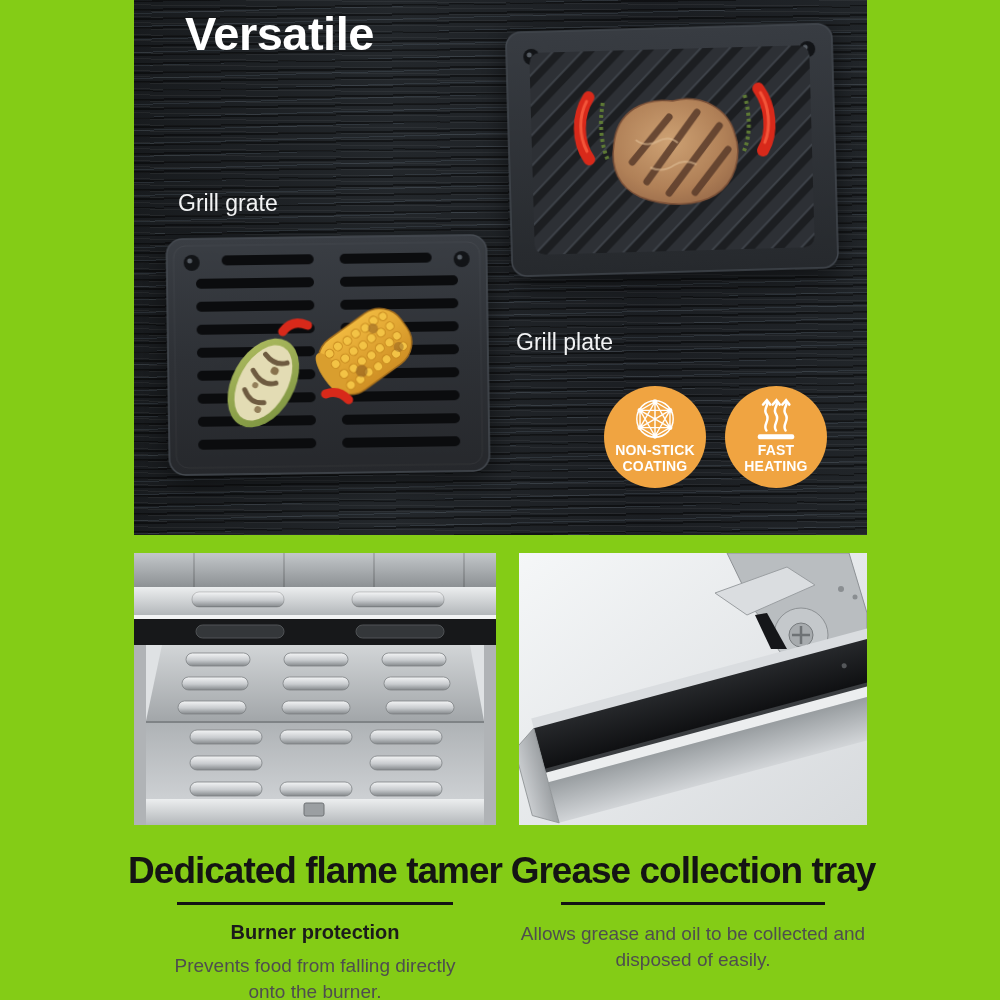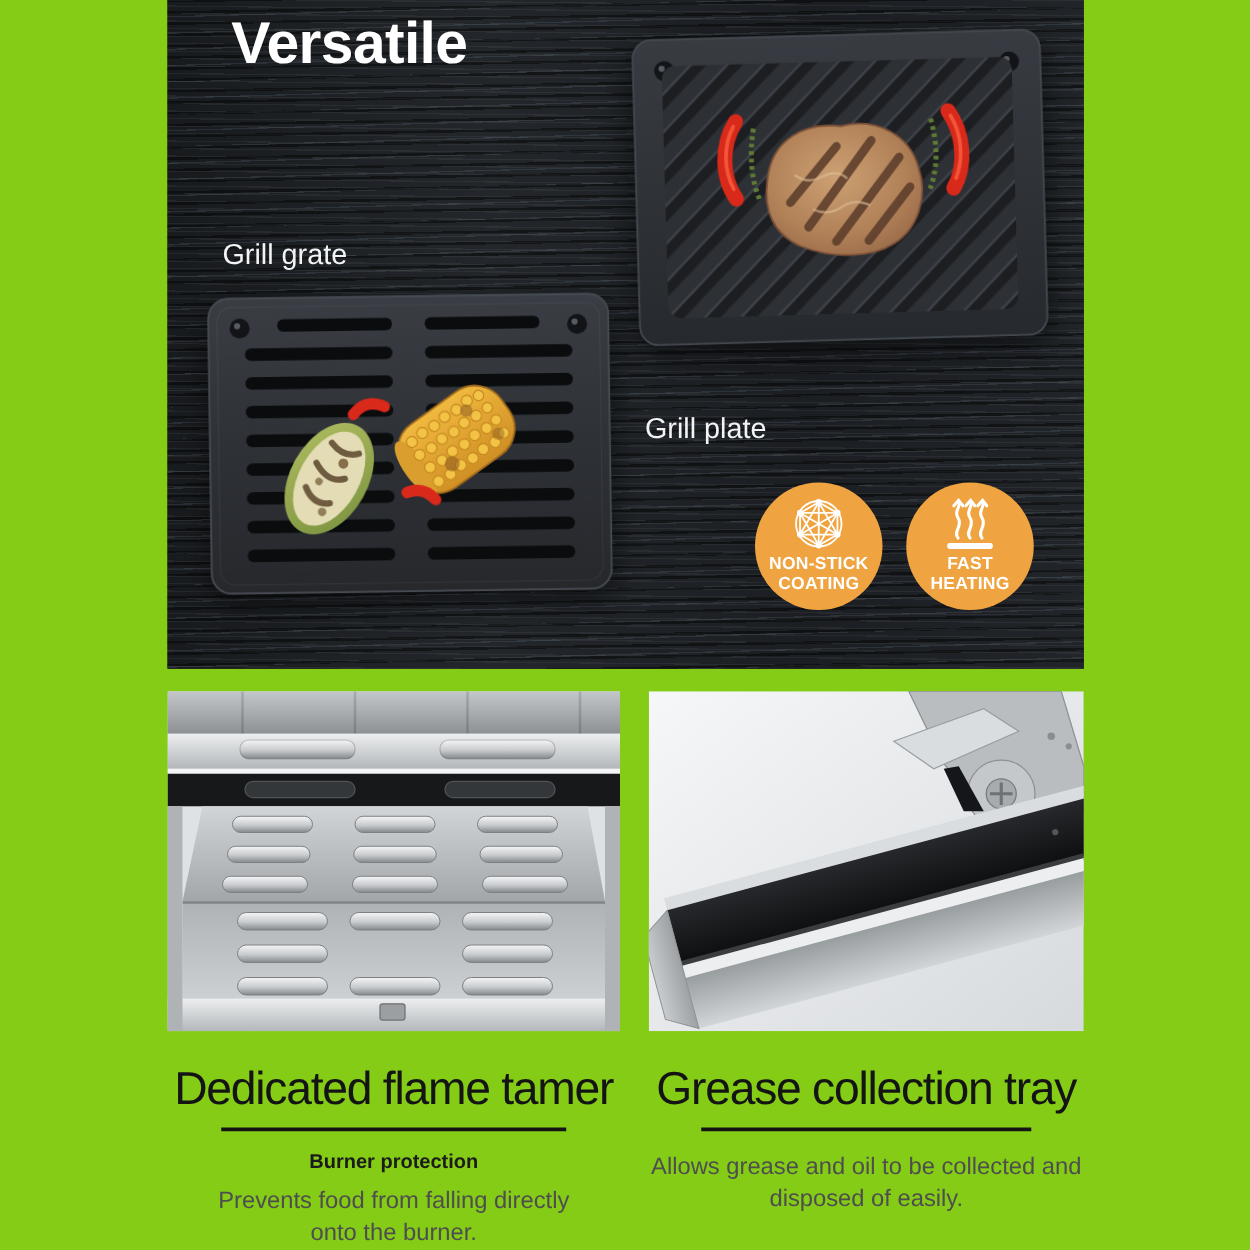--- a/index.html
+++ b/index.html
@@ -38,25 +38,25 @@
   .badge-2{left:591px;top:386px;}
   .badge .bicon{margin-top:10px;height:46px;}
   .badge .bline{font-size:14px;font-weight:700;line-height:16px;letter-spacing:0.2px;}
   
   .features{position:absolute;left:134px;top:553px;width:733px;display:flex;gap:23px;}
   .feature{display:flex;flex-direction:column;align-items:center;}
   .feature-left{width:362px;}
   .feature-right{width:348px;}
   .photo{display:block;}
   .feature-title{
-    margin-top:25px;font-size:37px;font-weight:400;color:#141414;letter-spacing:-1px;
+    margin-top:25px;font-size:37px;font-weight:700;color:#141414;letter-spacing:-1px;
     text-align:left;white-space:nowrap;
   }
   .divider{height:3px;background:#141414;width:76%;margin:10px auto 16px;}
-  .feature-sub{font-size:16px;font-weight:700;color:#1b1b1b;text-align:right;margin-bottom:9px;}
+  .feature-sub{font-size:20px;font-weight:700;color:#1b1b1b;text-align:right;margin-bottom:9px;}
   .feature-desc{font-size:19px;color:#4e4e4e;line-height:1.35;text-align:center;}
   .feature-left .feature-desc{max-width:312px;}
   .feature-right .feature-desc{max-width:350px;}
 </style>
 </head>
 <body>
 
 <div class="canvas">
 
   <div class="hero">

